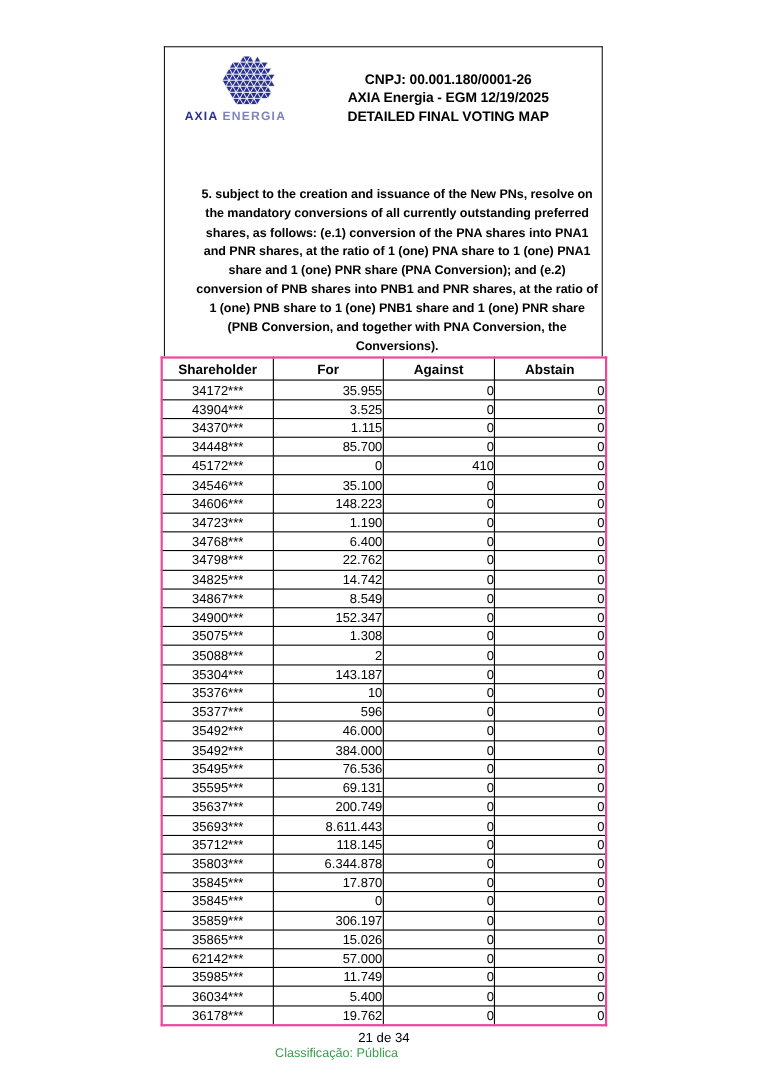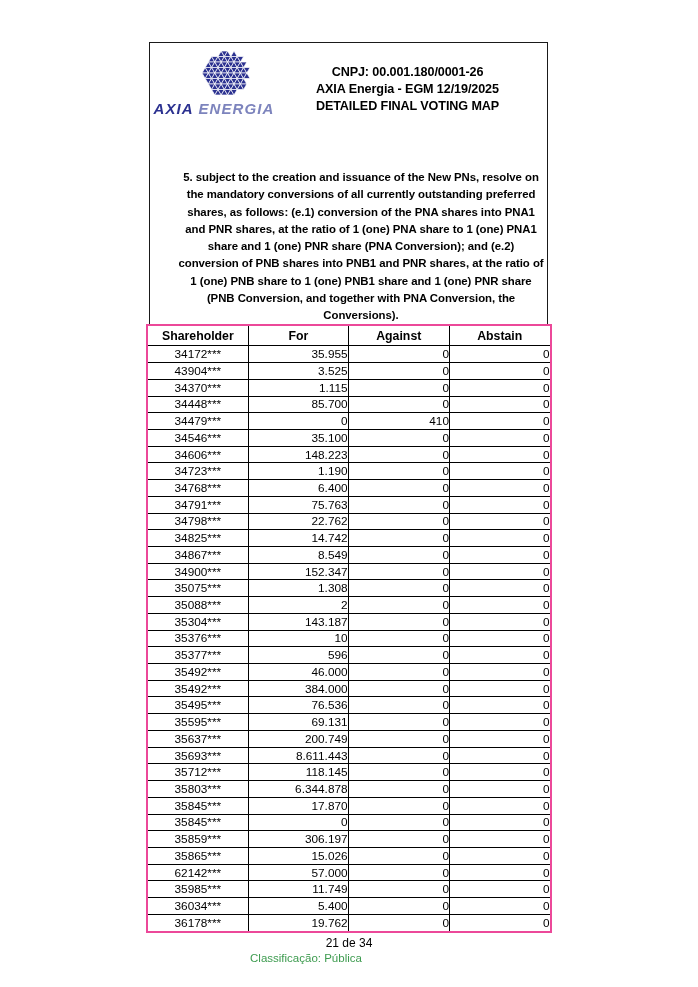--- a/index.html
+++ b/index.html
@@ -41,25 +41,24 @@
     display: flex;
     flex-direction: column;
     align-items: center;
     flex: 0 0 auto;
   }
   .logo-sphere {
     transform: translateX(12px);
   }
   .wordmark {
     margin-top: 1px;
-    font-size: 15px;
+    font-size: 11px;
     font-weight: 700;
     letter-spacing: 1.1px;
     white-space: nowrap;
-    font-style: italic;
   }
   .header-text {
     flex: 1;
     padding-top: 15px;
     text-align: center;
     font-weight: 700;
     font-size: 12.6px;
     line-height: 17px;
     letter-spacing: -0.1px;
   }
@@ -261,21 +260,21 @@
             <td class="c-num">0</td>
             <td class="c-num">0</td>
           </tr>
           <tr>
             <td class="c-share">34448***</td>
             <td class="c-num">85.700</td>
             <td class="c-num">0</td>
             <td class="c-num">0</td>
           </tr>
           <tr>
-            <td class="c-share">34479***</td>
+            <td class="c-share">45172***</td>
             <td class="c-num">0</td>
             <td class="c-num">410</td>
             <td class="c-num">0</td>
           </tr>
           <tr>
             <td class="c-share">34546***</td>
             <td class="c-num">35.100</td>
             <td class="c-num">0</td>
             <td class="c-num">0</td>
           </tr>
@@ -287,26 +286,20 @@
           </tr>
           <tr>
             <td class="c-share">34723***</td>
             <td class="c-num">1.190</td>
             <td class="c-num">0</td>
             <td class="c-num">0</td>
           </tr>
           <tr>
             <td class="c-share">34768***</td>
             <td class="c-num">6.400</td>
-            <td class="c-num">0</td>
-            <td class="c-num">0</td>
-          </tr>
-          <tr>
-            <td class="c-share">34791***</td>
-            <td class="c-num">75.763</td>
             <td class="c-num">0</td>
             <td class="c-num">0</td>
           </tr>
           <tr>
             <td class="c-share">34798***</td>
             <td class="c-num">22.762</td>
             <td class="c-num">0</td>
             <td class="c-num">0</td>
           </tr>
           <tr>

